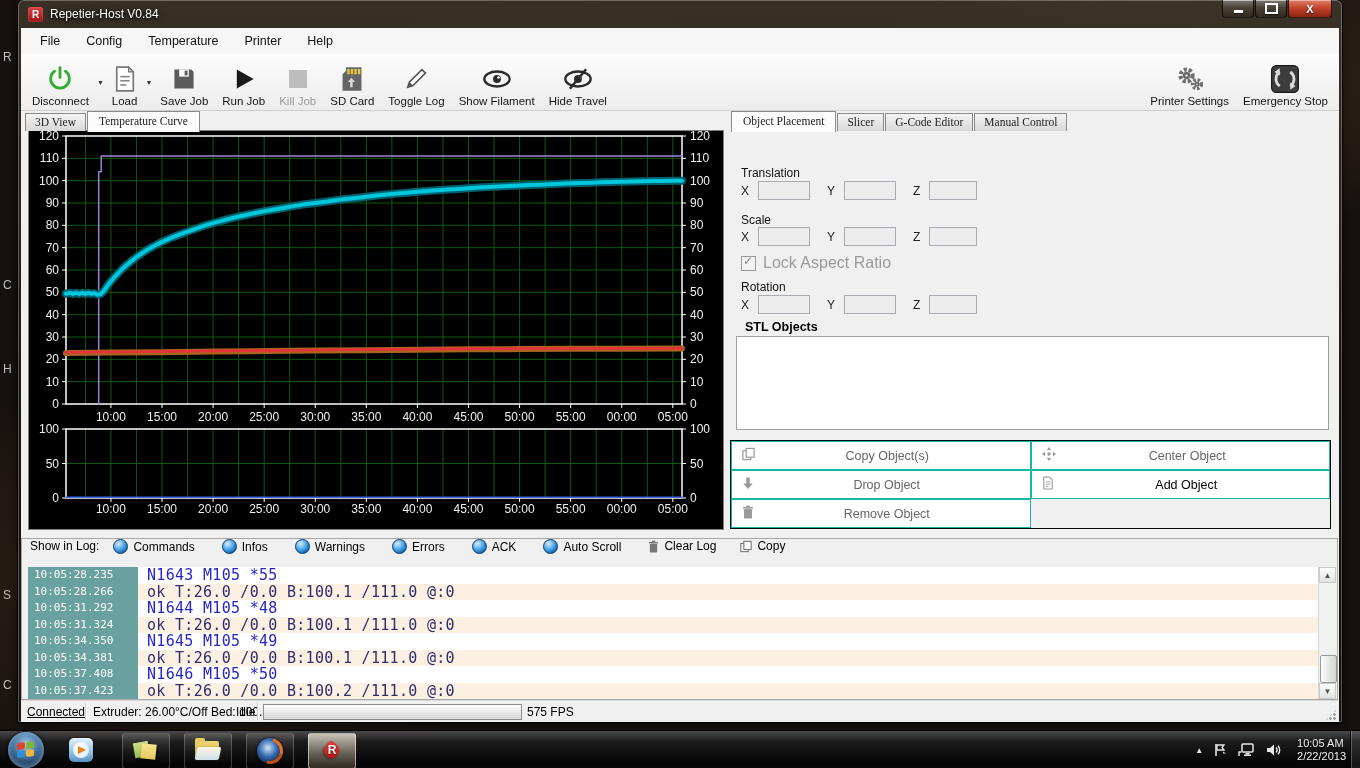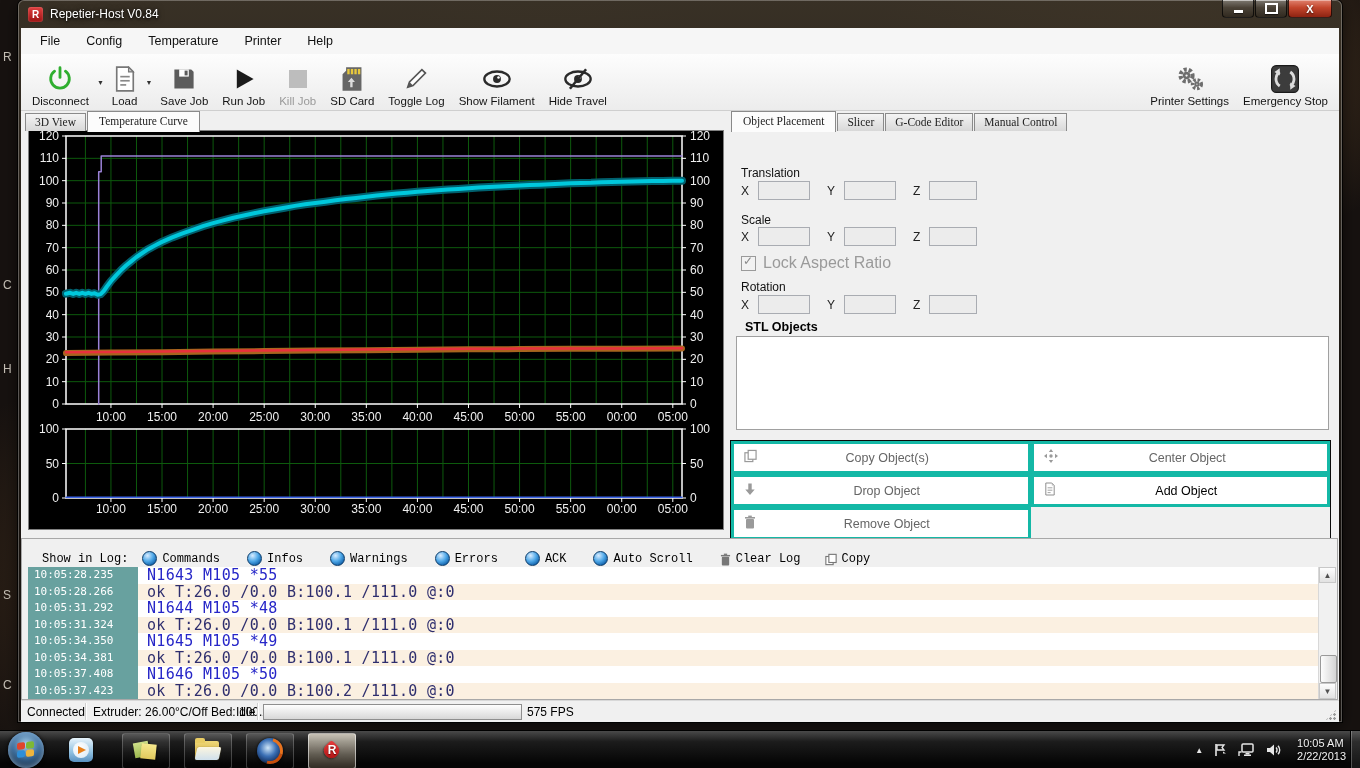--- a/index.html
+++ b/index.html
@@ -56,26 +56,26 @@
   .sec-label{position:absolute;left:11px;font-size:12px;color:#111;}
   .xyz-row{position:absolute;left:11px;display:flex;align-items:center;font-size:12px;color:#222;}
   .xyz-row input{height:17px;border:1px solid #a9acb2;background:#ececec;margin:0 0 0 9px;padding:0 3px;font-size:11px;}
   .xyz-row .axl{margin-left:17px;}
   .cbrow{position:absolute;left:11px;display:flex;align-items:center;font-size:16px;color:#9a9a9a;}
   .cb{width:13px;height:13px;border:1px solid #9a9a9a;background:#f2f2f2;margin-right:7px;position:relative;}
   .cb:after{content:"✓";position:absolute;left:1px;top:-3px;font-size:12px;color:#8a8a8a;}
   .stl-label{position:absolute;left:15px;font-size:12.5px;font-weight:bold;color:#000;}
   #stl-list{position:absolute;left:6px;top:206px;width:591px;height:92px;background:#fff;border:1px solid #a0a0a0;}
   #obj-grid{position:absolute;left:0;top:310px;width:599px;border:1px solid #0a0a0a;display:grid;grid-template-columns:1fr 1fr;}
-  .gbtn{height:27px;border:3px solid #14b8a6;background:#fff;display:flex;align-items:center;padding:0 10px;}
+  .gbtn{height:27px;border:1px solid #14b8a6;background:#fff;display:flex;align-items:center;padding:0 10px;}
   .gbtn .lbl{flex:1;text-align:center;font-size:12.5px;color:#666;}
   .gbtn.en .lbl{color:#000;}
   
   #log-block{position:absolute;left:0;top:510px;width:1317px;height:162px;background:#f0f0f0;border:1px solid #a8a8a8;box-sizing:border-box;}
-  #log-toolbar{position:absolute;left:0;top:0;right:0;height:27px;display:flex;align-items:flex-end;padding-left:20px;font-size:12px;color:#000;font-family:Liberation Mono, monospace;}
+  #log-toolbar{position:absolute;left:0;top:0;right:0;height:27px;display:flex;align-items:flex-start;padding-left:8px;font-size:12px;color:#000;}
   .ltoggle{display:flex;align-items:center;margin-right:27px;font-size:12px;color:#000;}
   .sphere{width:13px;height:13px;border-radius:50%;margin-right:5px;border:1px solid #0c3c6a;
     background:radial-gradient(circle at 35% 28%,#d8ecff,#4fa8e8 45%,#1565ad 78%,#0a4a86);}
   .laction{display:flex;align-items:center;margin-right:24px;font-size:12px;color:#000;}
   .laction svg{margin-right:5px;}
   #log-list{position:absolute;left:6px;top:28px;width:1293px;height:132px;background:#fff;overflow:hidden;}
   .lrow{display:flex;height:16.5px;line-height:16.5px;font-family:"DejaVu Sans Mono",monospace;}
   .lts{width:104px;flex:none;background:#68a19f;color:#fff;font-size:11px;padding-left:6px;}
   .lmsg{flex:1;font-size:15px;padding-left:9px;letter-spacing:.3px;}
   .lrow.cmd .lmsg{color:#2626c8;background:#fff;}
@@ -635,21 +635,21 @@
             </div>
           </div>
         <div id="log-scroll">
           <div class="sarrow" style="top:0;">▲</div>
           <div id="sthumb"></div>
           <div class="sarrow" style="bottom:0;">▼</div>
         </div>
       </div>
 
       <div id="statusbar">
-        <span class="sb" style="left:6px;">Connected</span>
+        <span class="sb" style="left:6px;text-decoration:underline;">Connected</span>
         <span class="sbsep" style="left:64px;"></span>
         <span class="sb" style="left:72px;">Extruder: 26.00°C/Off Bed: 100.20/111°C</span>
         <span class="sbsep" style="left:236px;"></span>
         <span class="sb" style="left:215px;">Idle</span>
         <div id="sb-progress"></div>
         <span class="sb" style="left:506px;">575 FPS</span>
         <div id="resize-grip"></div>
       </div>
     </div>
   </div>

